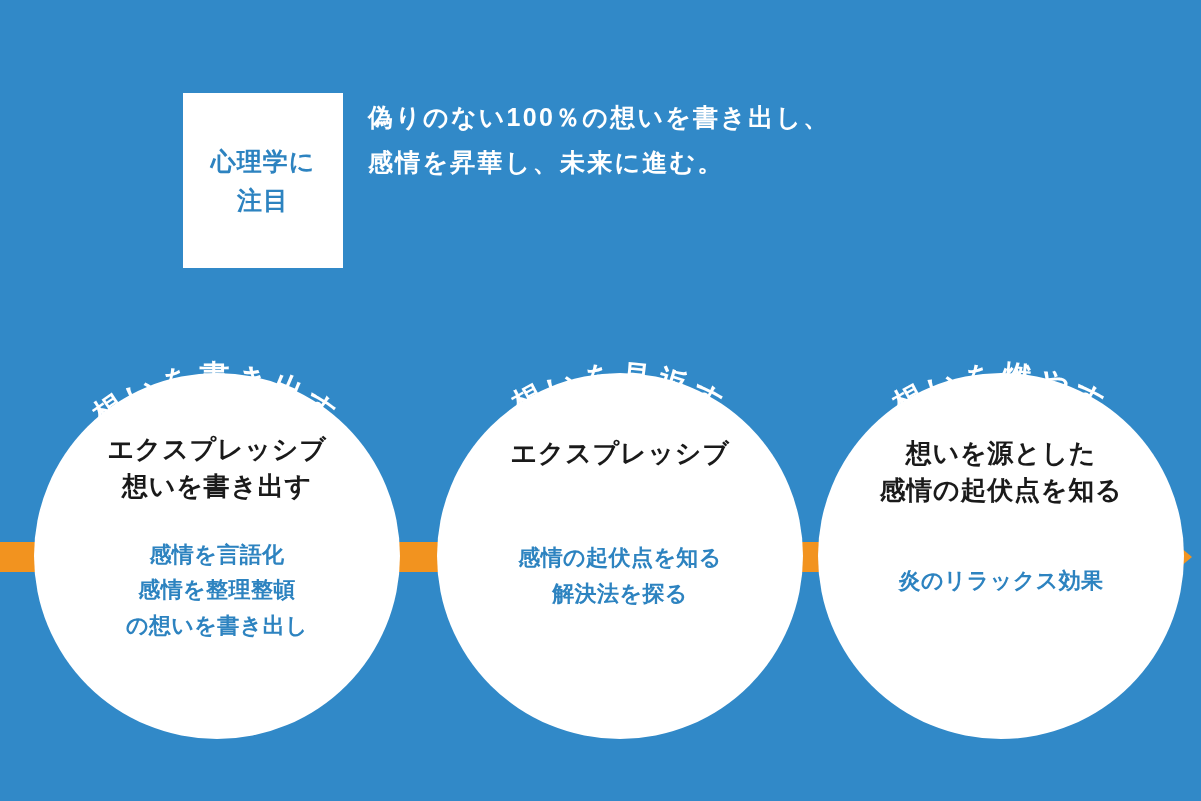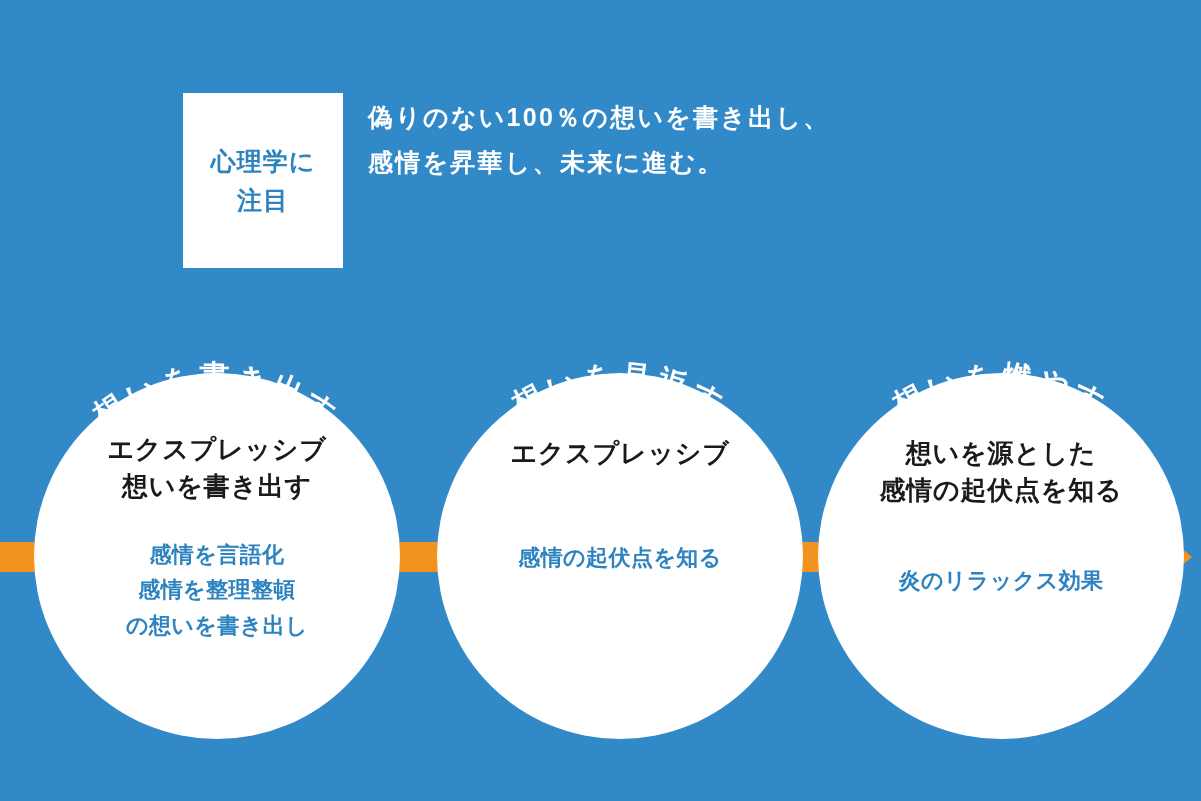--- a/index.html
+++ b/index.html
@@ -204,20 +204,21 @@
       </defs>
       <text text-anchor="middle">
         <textPath href="#arcPath2" startOffset="50%">想いを見返す</textPath>
       </text>
     </svg>
 
     <div class="node-body" style="padding-top:62px;">
       <div class="node-title">エクスプレッシブ</div>
       <div class="node-points" style="margin-top:68px;">
         <div class="node-point">感情の起伏点を知る</div>
+        <div class="node-point">解決法を探る</div>
       </div>
     </div>
   </div>
 
   <div class="node" style="left:818px; top:373px;">
     <div class="disc"></div>
 
     <svg class="arc-label" viewBox="0 0 402 402">
       <defs>
         <path id="arcPath3" d="M 24,230 A 177,177 0 0 1 378,230" fill="none"></path>

